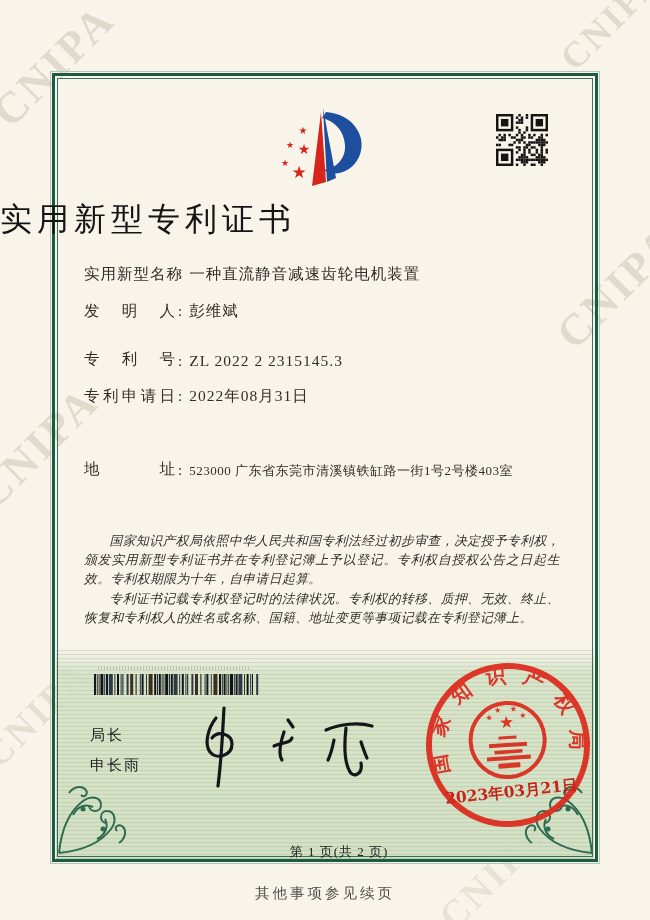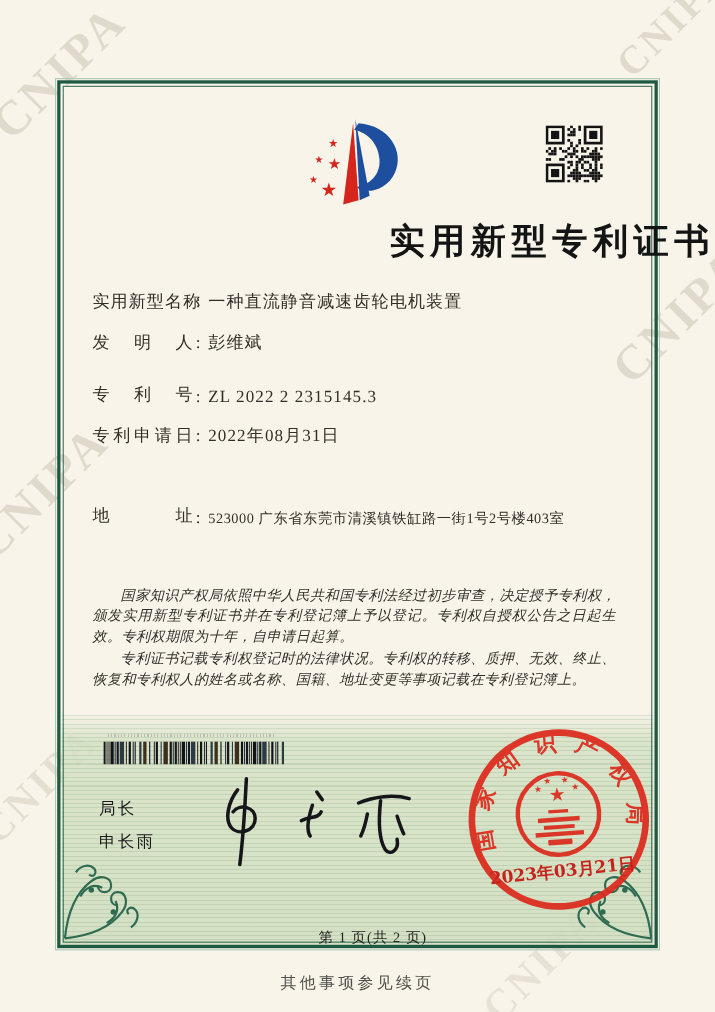--- a/index.html
+++ b/index.html
@@ -41,21 +41,21 @@
   .flourish.left{left:57px;top:763px;transform:scaleX(-1);}
   
   .cert-no{
     position:absolute;left:76px;top:110px;z-index:5;
     font-size:15px;letter-spacing:1px;color:#2a2a2a;
   }
   .logo{position:absolute;left:276px;top:104px;width:96px;height:90px;z-index:5;}
   .qr{position:absolute;left:496px;top:114px;width:52px;height:52px;z-index:5;}
   .title{
     position:absolute;left:0;top:198px;width:100%;z-index:5;
-    text-align:right;font-size:32px;font-weight:bold;
+    text-align:left;font-size:32px;font-weight:normal;
     letter-spacing:5px;color:#141414;
   }
   
   .fields{position:absolute;left:84px;top:264px;width:492px;height:262px;z-index:5;
     font-size:15.5px;color:#332e28;letter-spacing:1px;}
   .frow{position:absolute;left:0;white-space:nowrap;}
   .frow.r1{top:0;} .frow.r2{top:37px;} .frow.r3{top:85px;} .frow.r4{top:122px;}
   .frow.r5{top:158px;} .frow.r6{top:195px;} .frow.r7{top:231px;width:492px;}
   .flabel{display:inline-block;width:92px;text-align:justify;text-align-last:justify;vertical-align:bottom;}
   .fsep{margin:0 6px 0 2px;}

